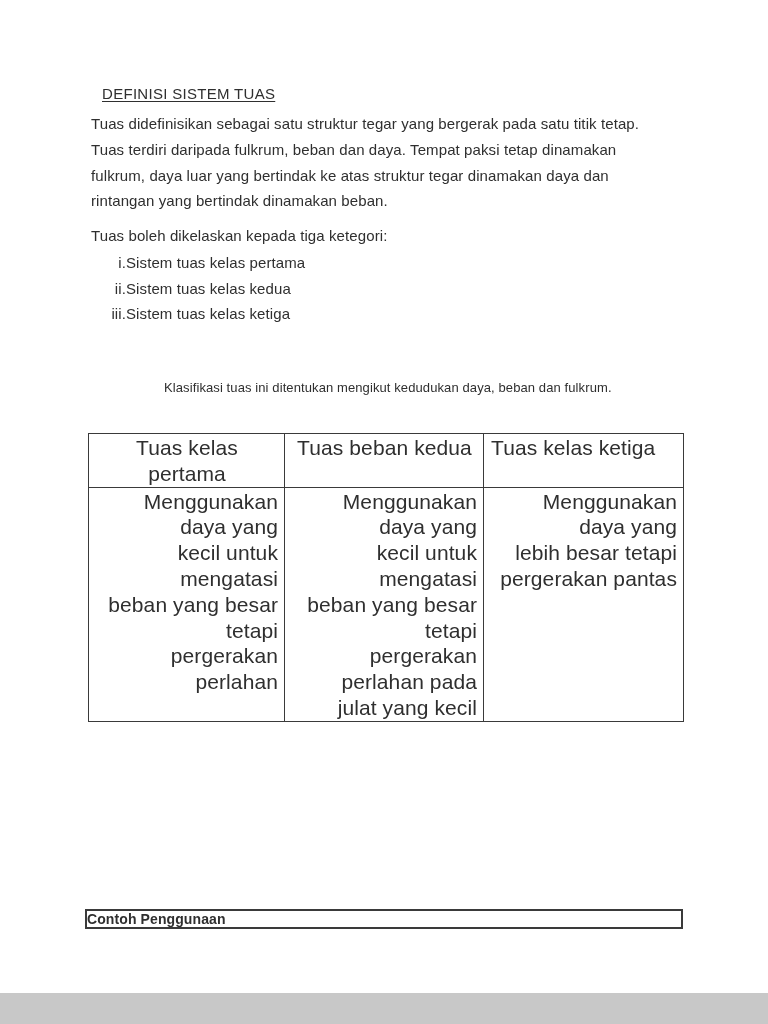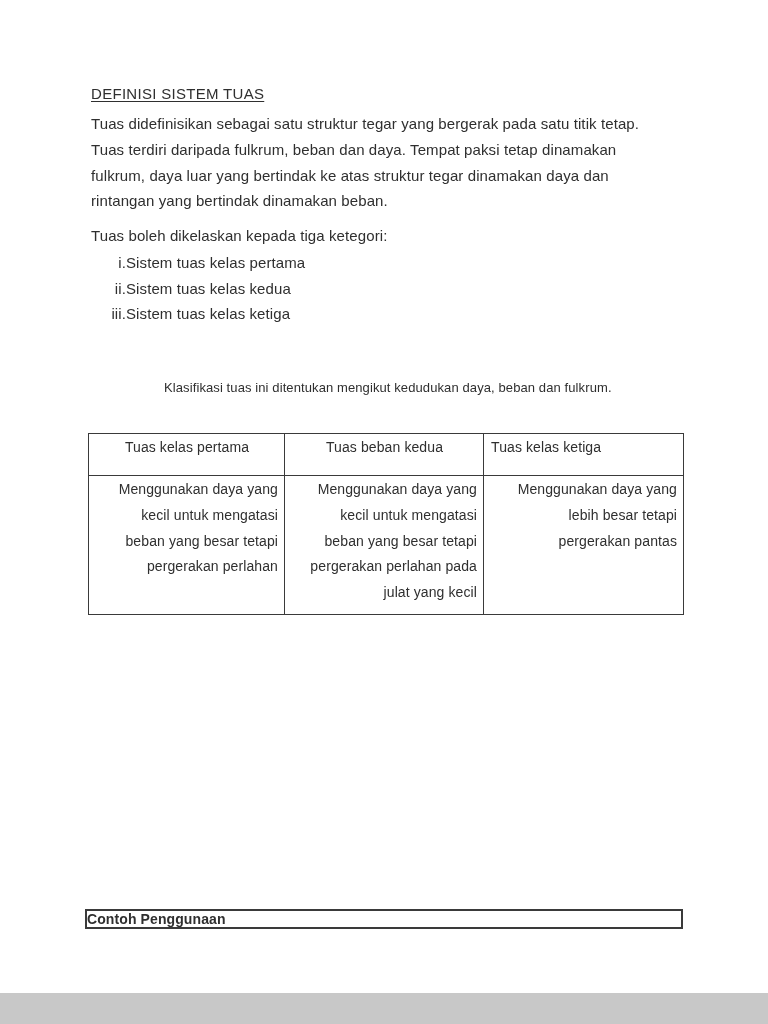--- a/index.html
+++ b/index.html
@@ -7,21 +7,21 @@
     width: 768px; height: 1024px;
     background: #ffffff;
     font-family: "Liberation Sans", "DejaVu Sans", sans-serif;
     color: #2f2f2f;
     position: relative;
     overflow: hidden;
   }
   .abs { position: absolute; }
 
   .doc-title {
-    left: 91px; top: 85px;
+    left: 102px; top: 85px;
     font-size: 15px;
     letter-spacing: 0.3px;
     text-decoration: underline;
     text-underline-offset: 2px;
   }
   .para {
     left: 91px; top: 111px;
     width: 600px;
     font-size: 15px;
     line-height: 25.8px;
@@ -49,21 +49,21 @@
   table.lever {
     position: absolute;
     left: 88px; top: 433px;
     width: 595px;
     border-collapse: collapse;
     table-layout: fixed;
   }
   table.lever th, table.lever td {
     border: 1.5px solid #3a3a3a;
     vertical-align: top;
-    font-size: 14px;
+    font-size: 21px;
     font-weight: normal;
     line-height: 25.8px;
     padding: 1px 6px 0 7px;
     white-space: pre-line;
     letter-spacing: 0.1px;
     overflow: hidden;
   }
   table.lever col.c1 { width: 196px; }
   table.lever col.c2 { width: 199px; }
   table.lever col.c3 { width: 200px; }

